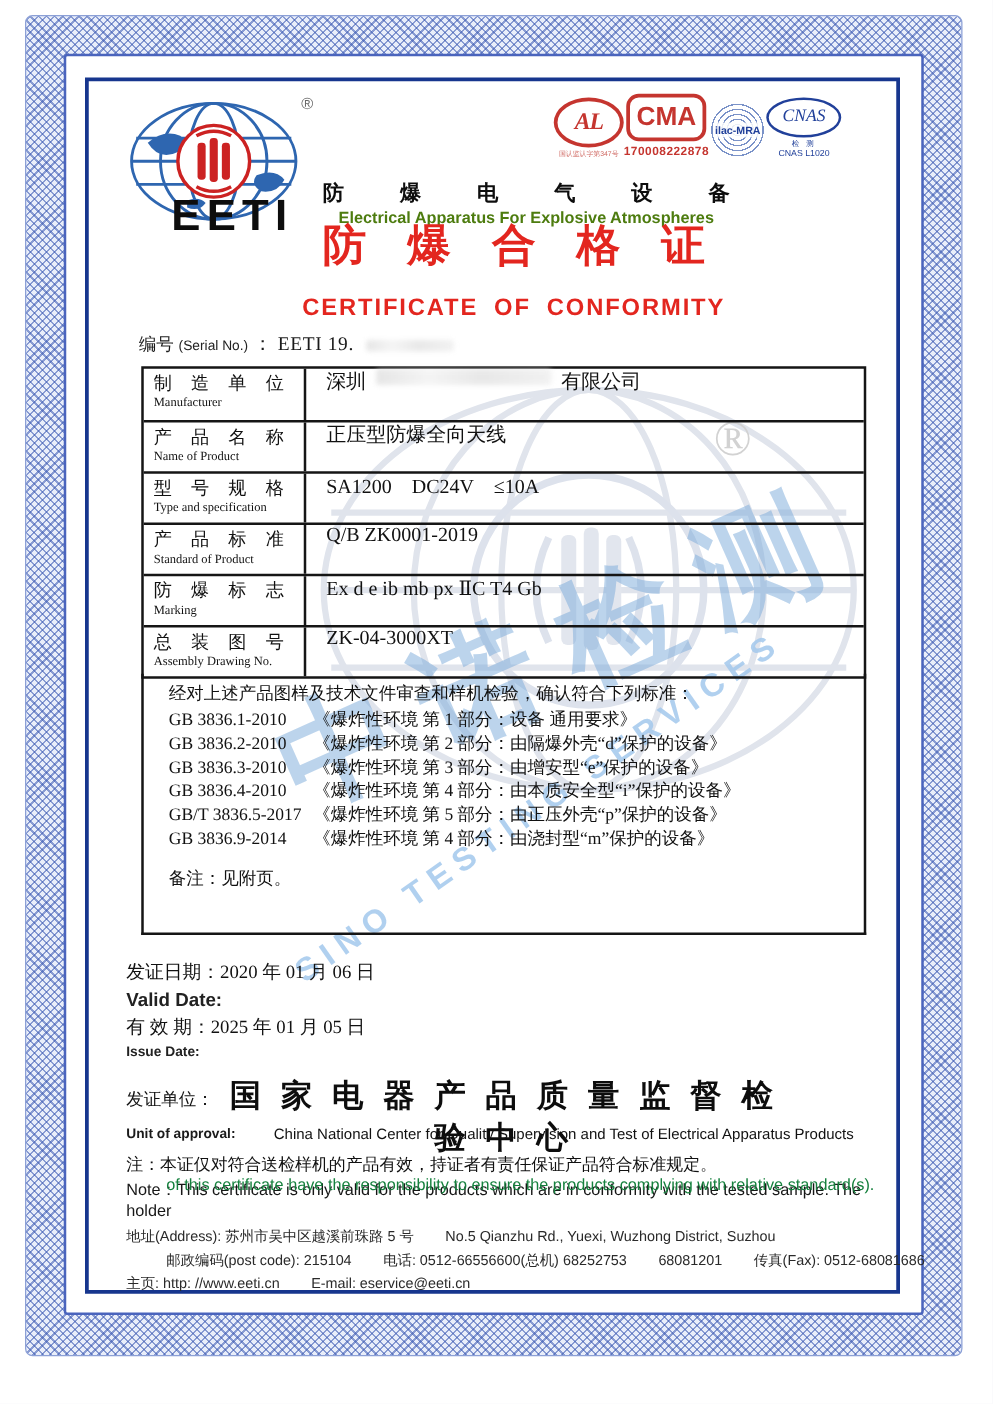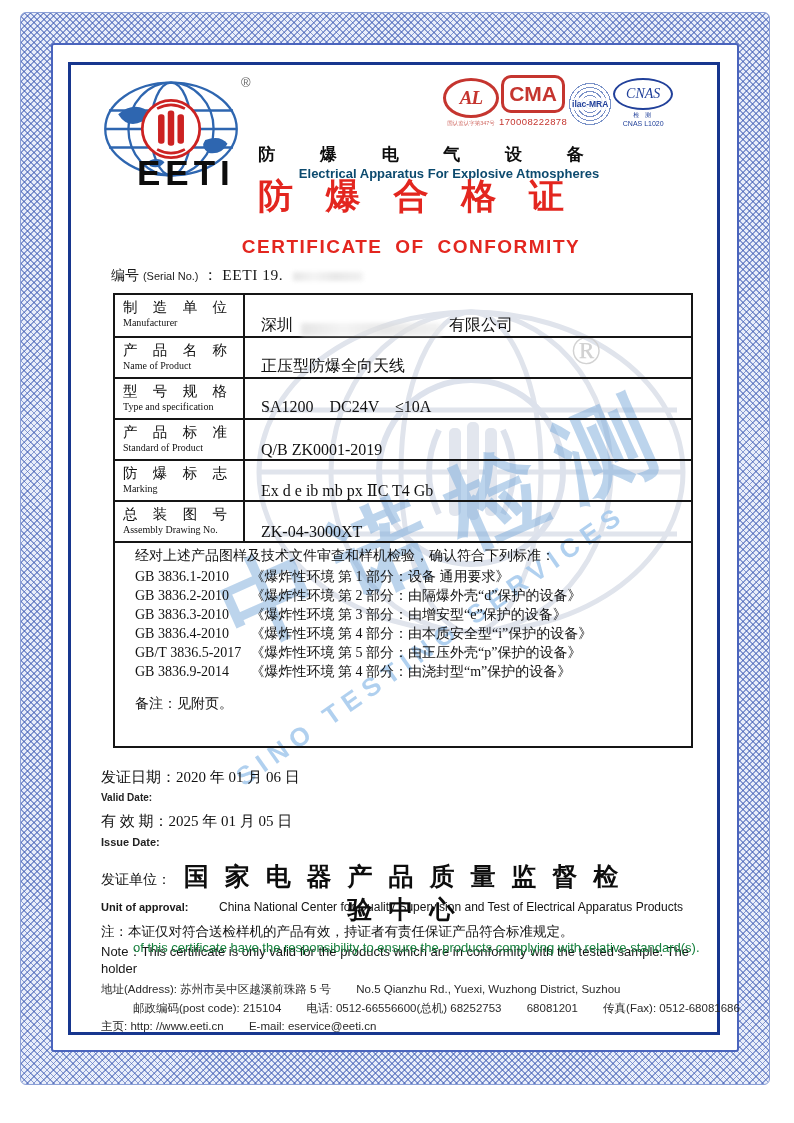--- a/index.html
+++ b/index.html
@@ -42,36 +42,36 @@
   .badges { left:372px; top:10px; width:268px; display:flex; align-items:flex-end; }
   .badge { display:flex; flex-direction:column; align-items:center; }
   .al-ring { width:56px; height:40px; border:3px solid #c5352f; border-radius:50%;
     display:flex; align-items:center; justify-content:center;
     color:#c5352f; font-weight:bold; font-size:19px; font-style:italic;
     font-family:"Liberation Serif",serif; letter-spacing:-1px; }
   .al-sub { font-size:5.5px; color:#d06a63; margin-top:2px; white-space:nowrap; }
   .cma-box { width:64px; height:38px; border:3px solid #c5352f; border-radius:10px;
     display:flex; align-items:center; justify-content:center;
     color:#c5352f; font-weight:bold; font-size:21px; letter-spacing:0; }
-  .cma-num { font-size:9.5px; font-weight:normal; color:#c5352f; margin-top:3px; letter-spacing:.4px; }
+  .cma-num { font-size:9.5px; font-weight:bold; color:#c5352f; margin-top:3px; letter-spacing:.4px; }
   .ilac-circle { width:46px; height:46px; border-radius:50%;
     background:repeating-radial-gradient(circle at 50% 50%, #7a92c8 0 1px, #fff 1px 4px);
     display:flex; align-items:center; justify-content:center; }
   .ilac-label { background:rgba(255,255,255,.85); color:#21409a; font-weight:bold;
     font-size:8.5px; padding:1px 1px; }
   .cnas-oval { width:60px; height:32px; border:2px solid #21409a; border-radius:50%;
     display:flex; align-items:center; justify-content:center; color:#21409a;
     font-weight:normal; font-style:italic; font-size:14px; font-family:"Liberation Serif",serif; }
   .cnas-sub1 { font-size:6px; color:#21409a; margin-top:1px; letter-spacing:2px; }
   .cnas-sub2 { font-size:7px; color:#21409a; }
 
   .subtitle-cn { left:150px; top:78px; width:400px; text-align:center;
     font-size:17px; font-weight:600; word-spacing:40px; color:#0d0d0d; }
   .subtitle-en { left:130px; top:101px; width:440px; text-align:center;
-    font-size:13px; font-weight:bold; color:#0c4a6e;margin-left:28px; }
+    font-size:13px; font-weight:bold; color:#4d7c0f; }
   .title-cn { left:130px; top:108px; width:420px; text-align:center;
     font-size:35px; font-weight:bold; word-spacing:24px; color:#e3261f;
     font-family:"Liberation Serif","DejaVu Serif",serif; }
   .title-en { left:130px; top:171px; width:420px; text-align:center;
     font-size:19px; font-weight:bold; letter-spacing:1.5px; word-spacing:6px; color:#e3261f; }
 
   
   .serial { left:40px; top:200px; font-size:14px; }
   .serial .s-en { font-size:11px; color:#222; }
   .serial .s-val { font-family:"Liberation Serif",serif; font-size:15.5px; letter-spacing:.5px; }
@@ -81,37 +81,37 @@
   .serial .redact { width:70px; height:9px; margin-left:6px; }
 
   
   .ctable { left:42px; top:228px; width:580px; border:2px solid #151515; }
   .trow { display:flex; height:41px; }
   .trow + .trow { border-top:2px solid #151515; }
   .tlabel { width:130px; border-right:2px solid #151515; padding:3px 16px 0 8px; }
   .lbl-cn { font-size:14.5px; color:#111; text-align:justify; text-align-last:justify;
     font-family:"Liberation Serif","DejaVu Serif",serif; line-height:18px; }
   .lbl-en { font-size:10px; color:#111; font-family:"Liberation Serif",serif; line-height:13px; }
-  .tvalue { flex:1; display:flex; align-items:flex-end; padding-left:16px;
+  .tvalue { flex:1; display:flex; align-items:flex-start; padding-left:16px;
     font-family:"Liberation Serif","DejaVu Serif",serif; font-size:16px; color:#111; }
   .tvalue .redact { width:140px; height:13px; margin:0 8px; }
 
   
   .standards { left:42px; top:474px; width:580px; height:209px;
     border:2px solid #151515; border-top:none; padding:7px 8px 0 20px;
     font-family:"Liberation Serif","DejaVu Serif",serif; font-size:14px; color:#111; }
   .std-intro { line-height:20px; margin-bottom:1px; }
   .std-line { line-height:19px; white-space:nowrap; }
   .std-code { display:inline-block; width:112px; }
   .std-remark { margin-top:13px; line-height:19px; }
 
   
   .cnline { font-family:"Liberation Serif","DejaVu Serif",serif; color:#111; }
   .date1 { left:30px; top:703px; font-size:15px; }
-  .date1sub { left:30px; top:727px; font-size:10px; font-weight:bold; color:#222; }
+  .date1sub { left:30px; top:727px; font-size:15px; font-weight:bold; color:#222; }
   .date2 { left:30px; top:747px; font-size:15px; }
   .date2sub { left:30px; top:771px; font-size:11px; font-weight:bold; color:#222;text-align:center; }
   .issuer-label { left:30px; top:806px; font-size:14px; }
   .issuer-cn { left:110px; top:795px; width:440px; text-align:center;
     font-size:25px; font-weight:bold; word-spacing:9px; color:#0d0d0d; }
   .issuer-en-label { left:30px; top:836px; font-size:11px; font-weight:bold; }
   .issuer-en { left:148px; top:835px; font-size:12px; color:#111; }
 
   
   .note-cn { left:30px; top:858px; font-size:13.5px; }

